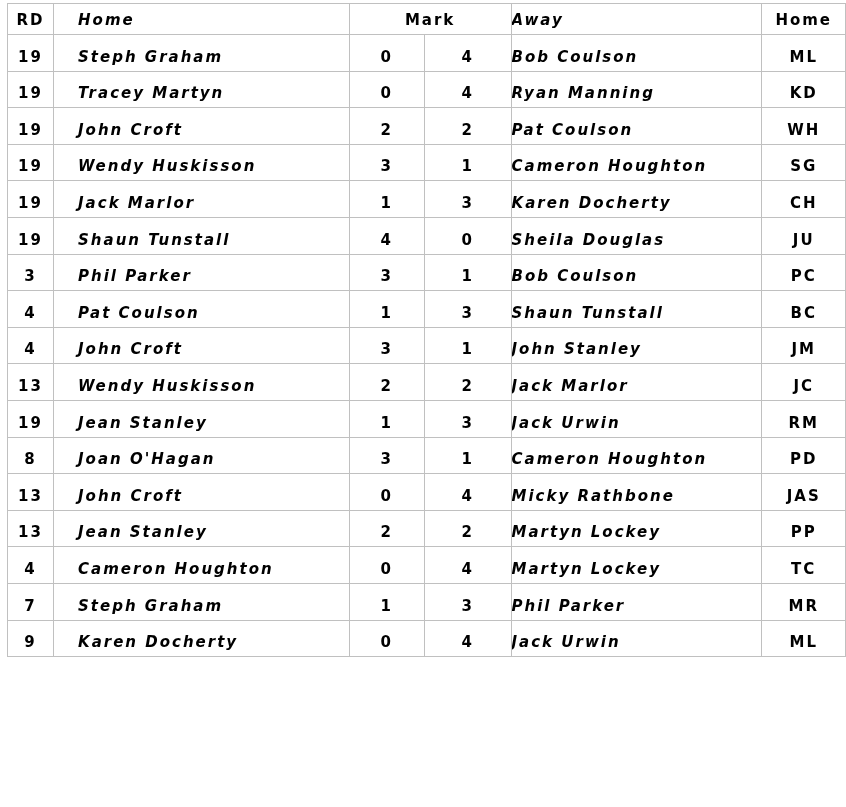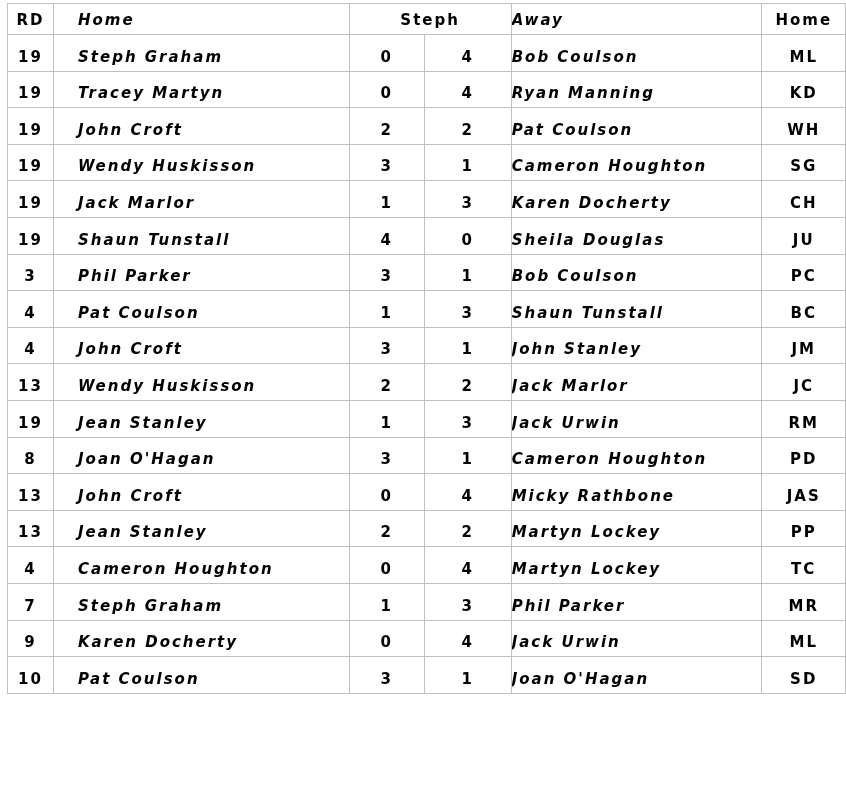--- a/index.html
+++ b/index.html
@@ -47,21 +47,21 @@
       <col style="width:300px">
       <col style="width:78px">
       <col style="width:90px">
       <col style="width:254px">
       <col style="width:85px">
     </colgroup>
     <thead>
       <tr>
         <th class="c-center">RD</th>
         <th class="c-left pad-home">Home</th>
-        <th class="c-center" colspan="2">Steph</th>
+        <th class="c-center" colspan="2">Mark</th>
         <th class="c-left pad-away">Away</th>
         <th class="c-center">Home</th>
       </tr>
     </thead>
     <tbody id="rows-body">
         <tr>
           <td class="c-center">19</td>
           <td class="c-left pad-home">Steph Graham</td>
           <td class="c-center">0</td>
           <td class="c-center">4</td>
@@ -189,23 +189,15 @@
           <td class="c-center">MR</td>
         </tr>
         <tr>
           <td class="c-center">9</td>
           <td class="c-left pad-home">Karen Docherty</td>
           <td class="c-center">0</td>
           <td class="c-center">4</td>
           <td class="c-left pad-away">Jack Urwin</td>
           <td class="c-center">ML</td>
         </tr>
-        <tr>
-          <td class="c-center">10</td>
-          <td class="c-left pad-home">Pat Coulson</td>
-          <td class="c-center">3</td>
-          <td class="c-center">1</td>
-          <td class="c-left pad-away">Joan O'Hagan</td>
-          <td class="c-center">SD</td>
-        </tr>
       </tbody>
   </table>
 </div>
 
 </body></html>

